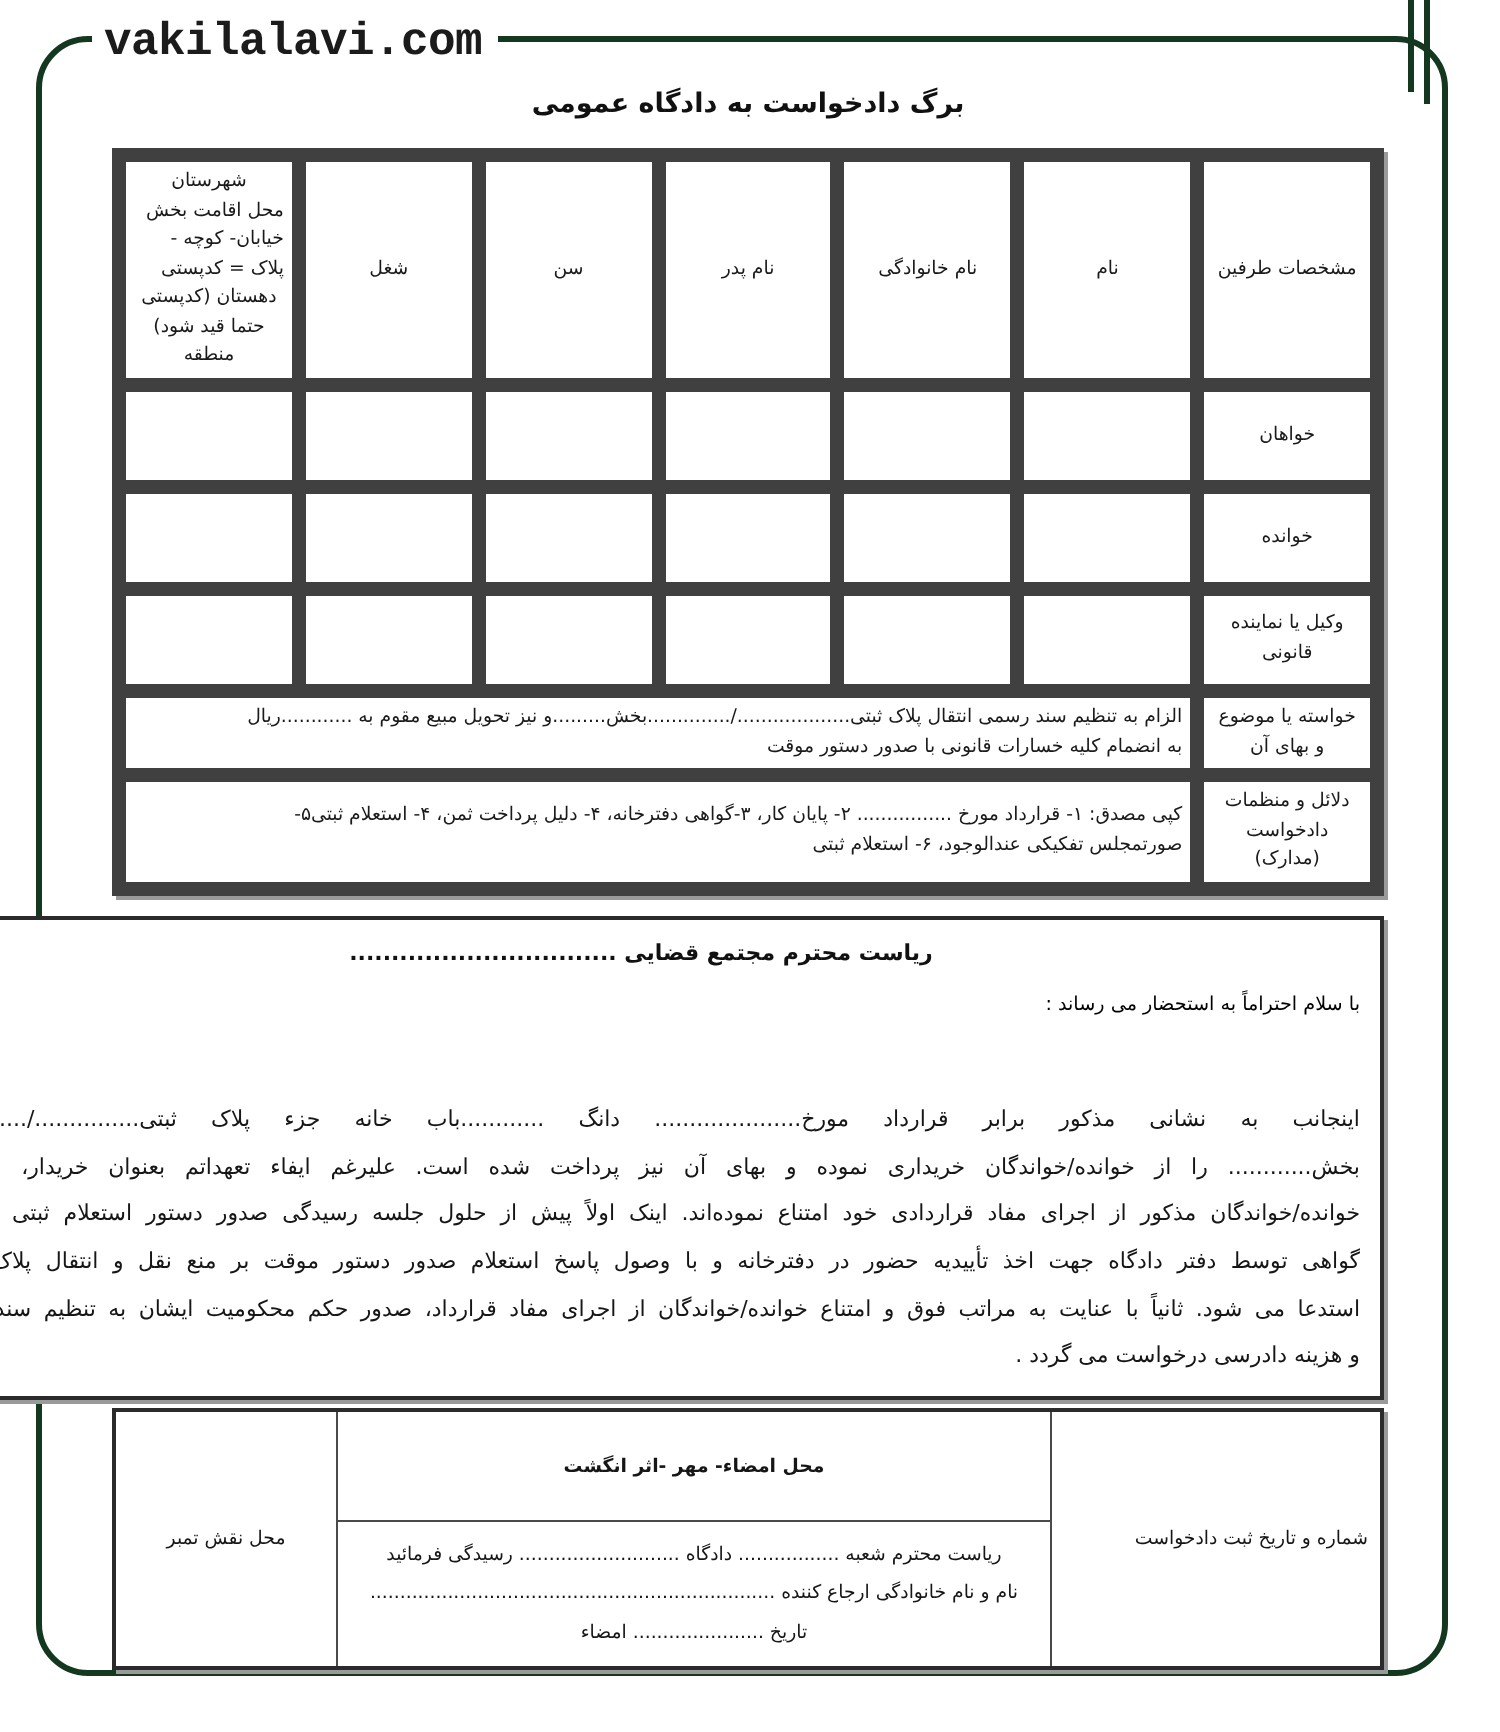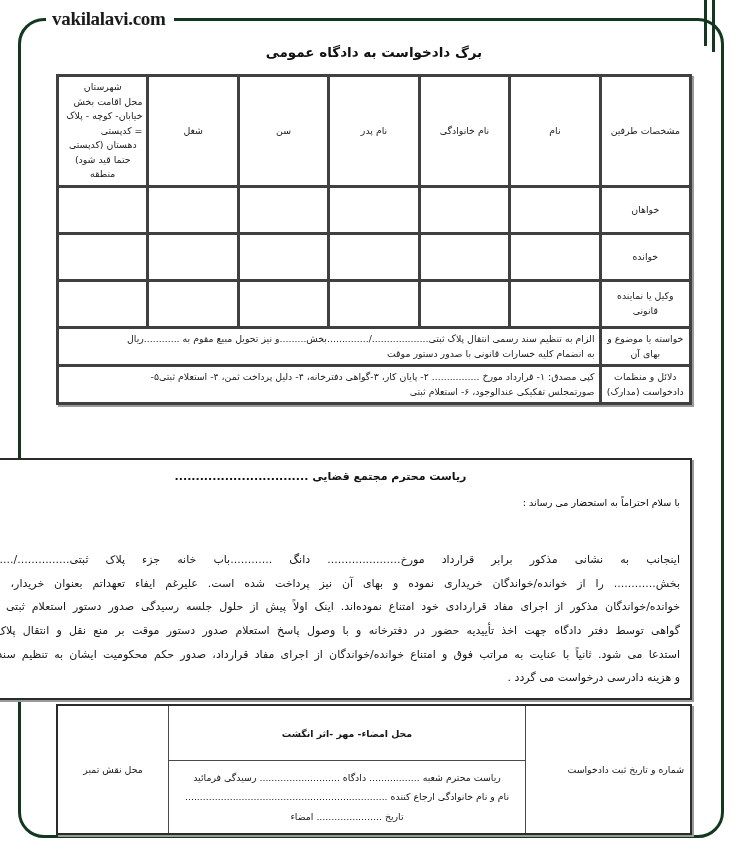--- a/index.html
+++ b/index.html
@@ -21,22 +21,22 @@
     position: absolute;
     top: 8px;
     right: 0px;
     left: 46px;
     text-align: left;
     z-index: 40;
     pointer-events: none;
   }
   #brand .brand-text {
     display: inline-block;
-    font-family: Liberation Serif, serif;
-    font-size: 19px;
+    font-family: Liberation Mono, monospace;
+    font-size: 23px;
     font-weight: bold;
     color: #1b1b1b;
     letter-spacing: -0.3px;
     background: #ffffff;
     padding: 0 8px 0 6px;
     direction: ltr;
   }
 
   
   #green-frame {
@@ -87,21 +87,21 @@
     position: absolute;
     top: 46px;
     right: 18px;
     width: 636px;
     border-collapse: collapse;
     table-layout: fixed;
     box-shadow: 2px 2px 0 #9a9a9a;
     background: #fff;
   }
   #form-table, #form-table td, #form-table th {
-    border: 3px solid #404040;
+    border: 7px solid #404040;
   }
   #form-table {
     border: 2px solid #2b2b2b;
   }
   #form-table td, #form-table th {
     padding: 3px 4px;
     vertical-align: middle;
     font-size: 9.4px;
     color: #1a1a1a;
     line-height: 1.55;

